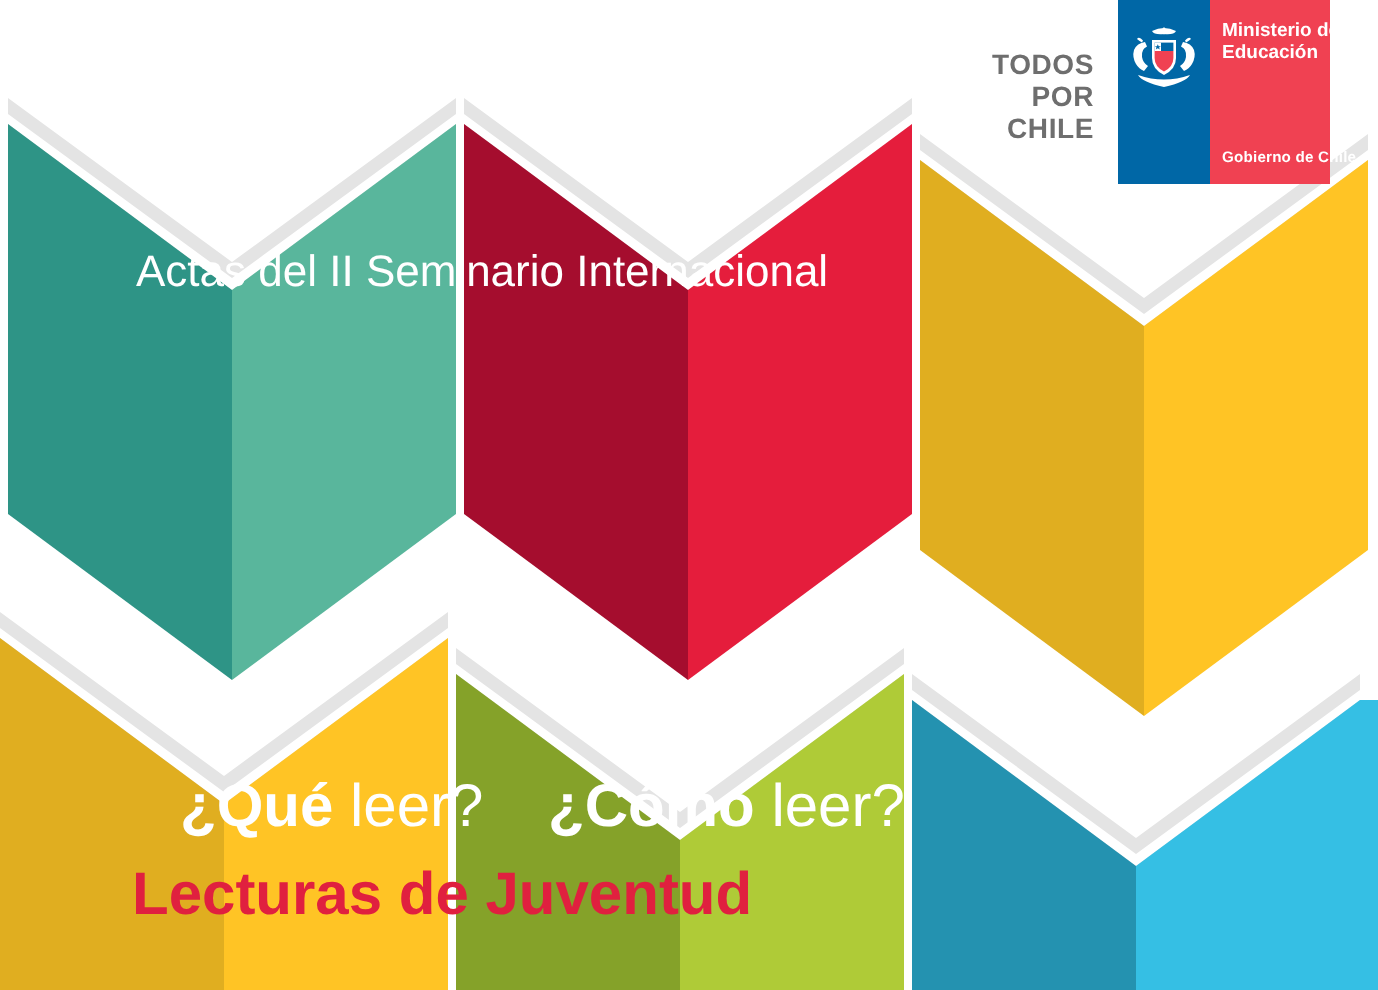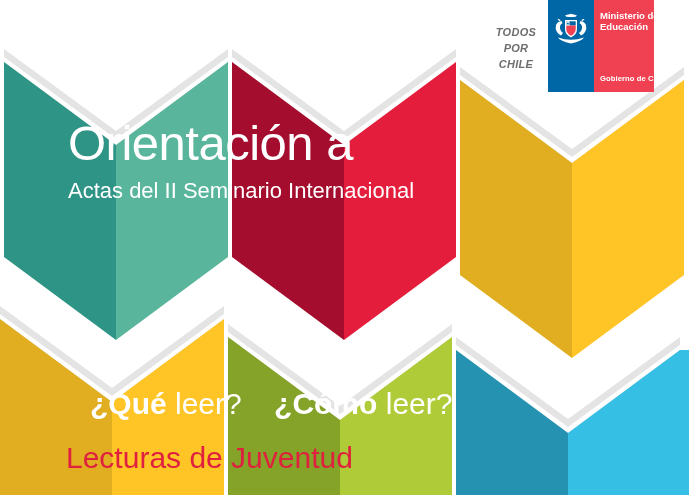--- a/index.html
+++ b/index.html
@@ -62,50 +62,49 @@
     font-weight:400;
     white-space:nowrap;
   }
   .q-line b{font-weight:700;}
   .q-strong{font-weight:700;margin-left:24px;}
   .lect-line{
     display:block;
     color:#E0203F;
     font-size:30px;
     line-height:38px;
-    font-weight:400;
-    white-space:nowrap;
-    margin-top:16px;
+    font-weight:700;
+    white-space:nowrap;
+    margin-top:6px;
   }
 
   
   .logo{
     position:absolute;
     top:0px;
     left:485px;
     width:172px;
     height:95px;
   }
   .logo-words{
     position:absolute;
     left:0px;
     top:24px;
     width:62px;
-    text-align:center;
+    text-align:right;
     color:#6E6E6E;
-    font-size:11px;
+    font-size:14px;
     line-height:16px;
     font-weight:700;
     letter-spacing:0.3px;
-    font-style:italic;
   }
   .logo-words span{display:block;}
   .flag{
     position:absolute;
-    left:63px;
+    left:74px;
     top:0px;
     width:126px;
     height:92px;
   }
   .flag-blue{
     position:absolute; left:0; top:0;
     width:46px; height:92px;
     background:#0067A6;
   }
   .flag-red{
@@ -193,21 +192,20 @@
       <polygon points="456,345 568,427 680,345 680,350 568,433 456,350" fill="#FFFFFF"></polygon>
       <polygon points="456,350 568,433 568,500 456,500" fill="#2492B0"></polygon>
       <polygon points="568,433 680,350 689,350 689,500 568,500" fill="#35BFE4"></polygon>
     </g>
 
   </svg>
 
   <div id="text-layer">
 
     <div class="title-block">
-      <span class="title-line">Orientación a</span>
       <span class="subtitle-line">Actas del II Seminario Internacional</span>
     </div>
 
     <div class="bottom-block">
       <span class="q-line"><b class="q-strong">¿Qué</b><span> leer?</span><b class="q-strong"> ¿Cómo</b><span> leer?</span></span>
       <span class="lect-line">Lecturas de Juventud</span>
     </div>
 
   </div>
 

